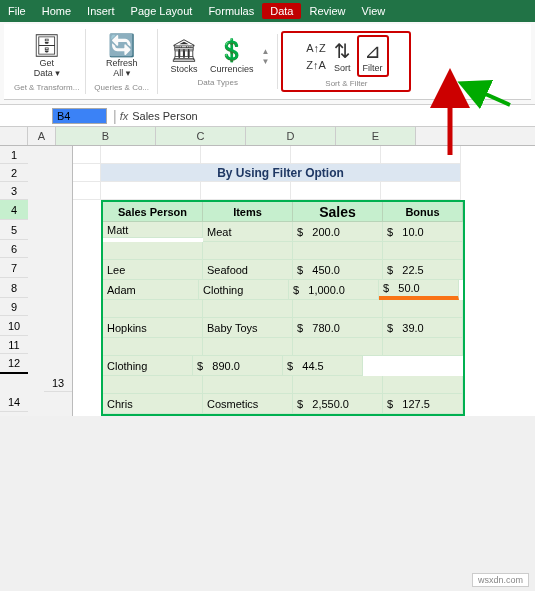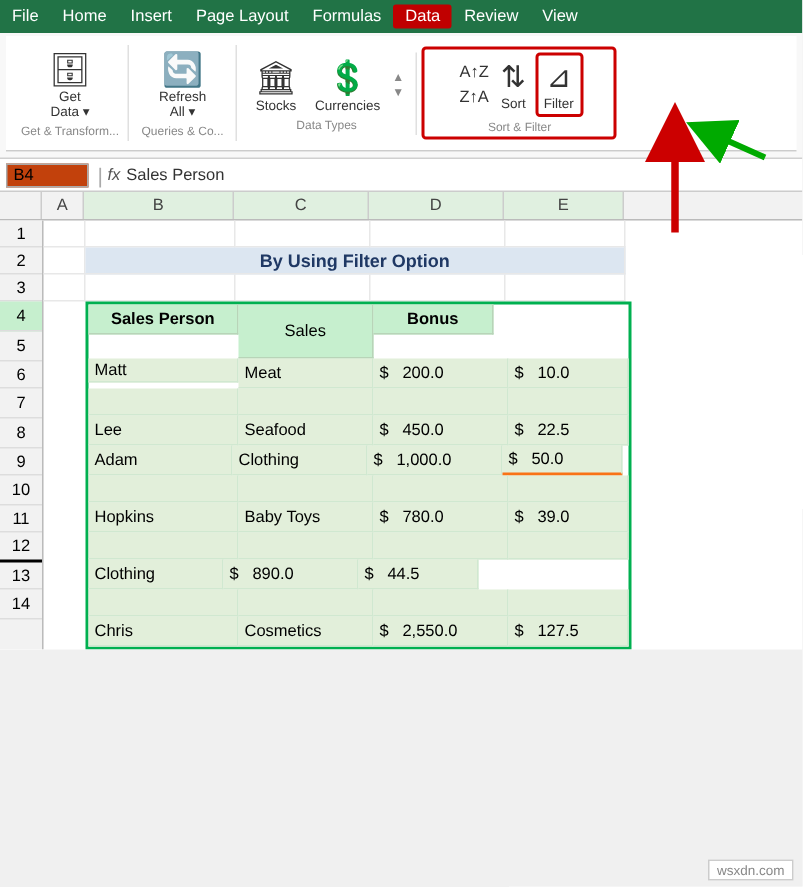--- a/index.html
+++ b/index.html
@@ -103,21 +103,21 @@
             <span style="font-size:9px;">Filter</span>
           </div>
         </div>
         <div style="font-size:8px; color:#888; margin-top:2px;">Sort &amp; Filter</div>
       </div>
 
     </div>
   </div>
 
   <div class="formula-bar">
-    <input class="name-box" value="B4" readonly="" style="width: 55px; border: 1px solid rgb(170, 170, 170); padding: 1px 4px; font-size: 11px; margin-right: 3px; background: #c2410c;">
+    <input class="name-box" value="B4" readonly="" style="width: 55px; border: 1px solid rgb(170, 170, 170); padding: 1px 4px; font-size: 11px; margin-right: 3px; background: #3b82f6; margin-left: 48px;">
     <span style="color:#aaa; font-size:14px; margin:0 3px;">|</span>
     <span style="color:#555; font-size:11px; font-style:italic; margin-right:4px;">fx</span>
     <span style="font-size:11px; color:#333;">Sales Person</span>
   </div>
 
   <div style="background:white; overflow:hidden;">
 
     <div style="display:flex; background:#f2f2f2; border-bottom:1px solid #bbb;">
       <div style="width:28px; border-right:1px solid #ccc; height:18px;"></div>
       <div style="width:28px; border-right:1px solid #ccc; height:18px; text-align:center; font-size:11px; color:#444; display:flex; align-items:center; justify-content:center;">A</div>
@@ -136,21 +136,21 @@
         <div style="height:18px; width:28px; border-bottom:1px solid #ddd; text-align:center; font-size:11px; display:flex; align-items:center; justify-content:center;">3</div>
         <div style="height:20px; width:28px; border-bottom:1px solid #ddd; text-align:center; font-size:11px; display:flex; align-items:center; justify-content:center; background:#c6efce;">4</div>
         <div style="height:20px; width:28px; border-bottom:1px solid #ddd; text-align:center; font-size:11px; display:flex; align-items:center; justify-content:center;">5</div>
         <div style="height:18px; width:28px; border-bottom:1px solid #ddd; text-align:center; font-size:11px; display:flex; align-items:center; justify-content:center;">6</div>
         <div style="height:20px; width:28px; border-bottom:1px solid #ddd; text-align:center; font-size:11px; display:flex; align-items:center; justify-content:center;">7</div>
         <div style="height:20px; width:28px; border-bottom:1px solid #ddd; text-align:center; font-size:11px; display:flex; align-items:center; justify-content:center;">8</div>
         <div style="height:18px; width:28px; border-bottom:1px solid #ddd; text-align:center; font-size:11px; display:flex; align-items:center; justify-content:center;">9</div>
         <div style="height:20px; width:28px; border-bottom:1px solid #ddd; text-align:center; font-size:11px; display:flex; align-items:center; justify-content:center;">10</div>
         <div style="height:18px; width:28px; border-bottom:1px solid #ddd; text-align:center; font-size:11px; display:flex; align-items:center; justify-content:center;">11</div>
         <div style="height:20px; width:28px; border-bottom:2px solid #000000; text-align:left; font-size:11px; display:flex; align-items:center; justify-content:center;">12</div>
-        <div style="height:18px; width:28px; border-bottom:1px solid #ddd; text-align:center; font-size:11px; display:flex; align-items:center; justify-content:center;">13</div>
+        <div style="height:18px; width:28px; border-bottom:1px solid #ddd; text-align:center; font-size:11px; display:flex; align-items:center; justify-content:center;margin-left:44px;">13</div>
         <div style="height:20px; width:28px; border-bottom:1px solid #ddd; text-align:center; font-size:11px; display:flex; align-items:center; justify-content:center;">14</div>
       </div>
 
       <div style="flex:1;">
 
         
         <div style="display:flex;">
           <div style="width:28px; height:18px; border-right:1px solid #e8e8e8; border-bottom:1px solid #e8e8e8;"></div>
           <div style="width:100px; height:18px; border-right:1px solid #e8e8e8; border-bottom:1px solid #e8e8e8;"></div>
           <div style="width:90px; height:18px; border-right:1px solid #e8e8e8; border-bottom:1px solid #e8e8e8;"></div>
@@ -172,21 +172,22 @@
           <div style="width:90px; height:18px; border-right:1px solid #e8e8e8; border-bottom:1px solid #e8e8e8;"></div>
           <div style="width:80px; height:18px; border-right:1px solid #e8e8e8; border-bottom:1px solid #e8e8e8;"></div>
         </div>
 
         
         <div style="border:2px solid #00b050; display:inline-block; margin-left:28px;">
 
           
           <div style="display:flex;">
             <div style="width:100px; height:20px; border-right:1px solid #b8d4b8; border-bottom:1px solid #b8d4b8; background:#c6efce; font-weight:bold; display:flex; align-items:center; justify-content:center; font-size:11px;">Sales Person</div>
-            <div style="width:90px; height:36px; border-right:1px solid #b8d4b8; border-bottom:1px solid #b8d4b8; background:#c6efce; font-weight:normal; display:flex; align-items:center; justify-content:center; font-size:11px;">Sales</div>
+            <div style="width:90px; height:20px; border-right:1px solid #b8d4b8; border-bottom:1px solid #b8d4b8; background:#c6efce; font-weight:bold; display:flex; align-items:center; justify-content:center; font-size:11px;">Items</div>
+            <div style="width:90px; height:20px; border-right:1px solid #b8d4b8; border-bottom:1px solid #b8d4b8; background:#c6efce; font-weight:bold; display:flex; align-items:center; justify-content:center; font-size:14px;">Sales</div>
             <div style="width:80px; height:20px; border-right:1px solid #b8d4b8; border-bottom:1px solid #b8d4b8; background:#c6efce; font-weight:bold; display:flex; align-items:center; justify-content:center; font-size:11px;">Bonus</div>
           </div>
 
           
           <div style="display:flex;">
             <div style="width:100px; height:16px; border-right:1px solid #d0e8d0; border-bottom:1px solid #d0e8d0; background:#e2efda; padding:0 4px; display:flex; align-items:center; font-size:11px;">Matt</div>
             <div style="width:90px; height:20px; border-right:1px solid #d0e8d0; border-bottom:1px solid #d0e8d0; background:#e2efda; padding:0 4px; display:flex; align-items:center; font-size:11px;">Meat</div>
             <div style="width:90px; height:20px; border-right:1px solid #d0e8d0; border-bottom:1px solid #d0e8d0; background:#e2efda; padding:0 4px; display:flex; align-items:center; font-size:11px;">$ &nbsp; 200.0</div>
             <div style="width:80px; height:20px; border-right:1px solid #d0e8d0; border-bottom:1px solid #d0e8d0; background:#e2efda; padding:0 4px; display:flex; align-items:center; font-size:11px;">$ &nbsp; 10.0</div>
           </div>
@@ -205,21 +206,21 @@
             <div style="width:90px; height:20px; border-right:1px solid #d0e8d0; border-bottom:1px solid #d0e8d0; background:#e2efda; padding:0 4px; display:flex; align-items:center; font-size:11px;">Seafood</div>
             <div style="width:90px; height:20px; border-right:1px solid #d0e8d0; border-bottom:1px solid #d0e8d0; background:#e2efda; padding:0 4px; display:flex; align-items:center; font-size:11px;">$ &nbsp; 450.0</div>
             <div style="width:80px; height:20px; border-right:1px solid #d0e8d0; border-bottom:1px solid #d0e8d0; background:#e2efda; padding:0 4px; display:flex; align-items:center; font-size:11px;">$ &nbsp; 22.5</div>
           </div>
 
           
           <div style="display:flex;">
             <div style="width:96px; height:20px; border-right:1px solid #d0e8d0; border-bottom:1px solid #d0e8d0; background:#e2efda; padding:0 4px; display:flex; align-items:center; font-size:11px;">Adam</div>
             <div style="width:90px; height:20px; border-right:1px solid #d0e8d0; border-bottom:1px solid #d0e8d0; background:#e2efda; padding:0 4px; display:flex; align-items:center; font-size:11px;">Clothing</div>
             <div style="width:90px; height:20px; border-right:1px solid #d0e8d0; border-bottom:1px solid #d0e8d0; background:#e2efda; padding:0 4px; display:flex; align-items:center; font-size:11px;">$ &nbsp; 1,000.0</div>
-            <div style="width:80px; height:20px; border-right:1px solid #d0e8d0; border-bottom:2px solid #f97316; background:#e2efda; padding:0 4px; display:flex; align-items:center; font-size:11px;">$ &nbsp; 50.0</div>
+            <div style="width:80px; height:20px; border-right:1px solid #d0e8d0; border-bottom:4px solid #f97316; background:#e2efda; padding:0 4px; display:flex; align-items:center; font-size:11px;">$ &nbsp; 50.0</div>
           </div>
 
           
           <div style="display:flex;">
             <div style="width:100px; height:18px; border-right:1px solid #d0e8d0; border-bottom:1px solid #d0e8d0; background:#e2efda;"></div>
             <div style="width:90px; height:18px; border-right:1px solid #d0e8d0; border-bottom:1px solid #d0e8d0; background:#e2efda;"></div>
             <div style="width:90px; height:18px; border-right:1px solid #d0e8d0; border-bottom:1px solid #d0e8d0; background:#e2efda;"></div>
             <div style="width:80px; height:18px; border-right:1px solid #d0e8d0; border-bottom:1px solid #d0e8d0; background:#e2efda;"></div>
           </div>
 

